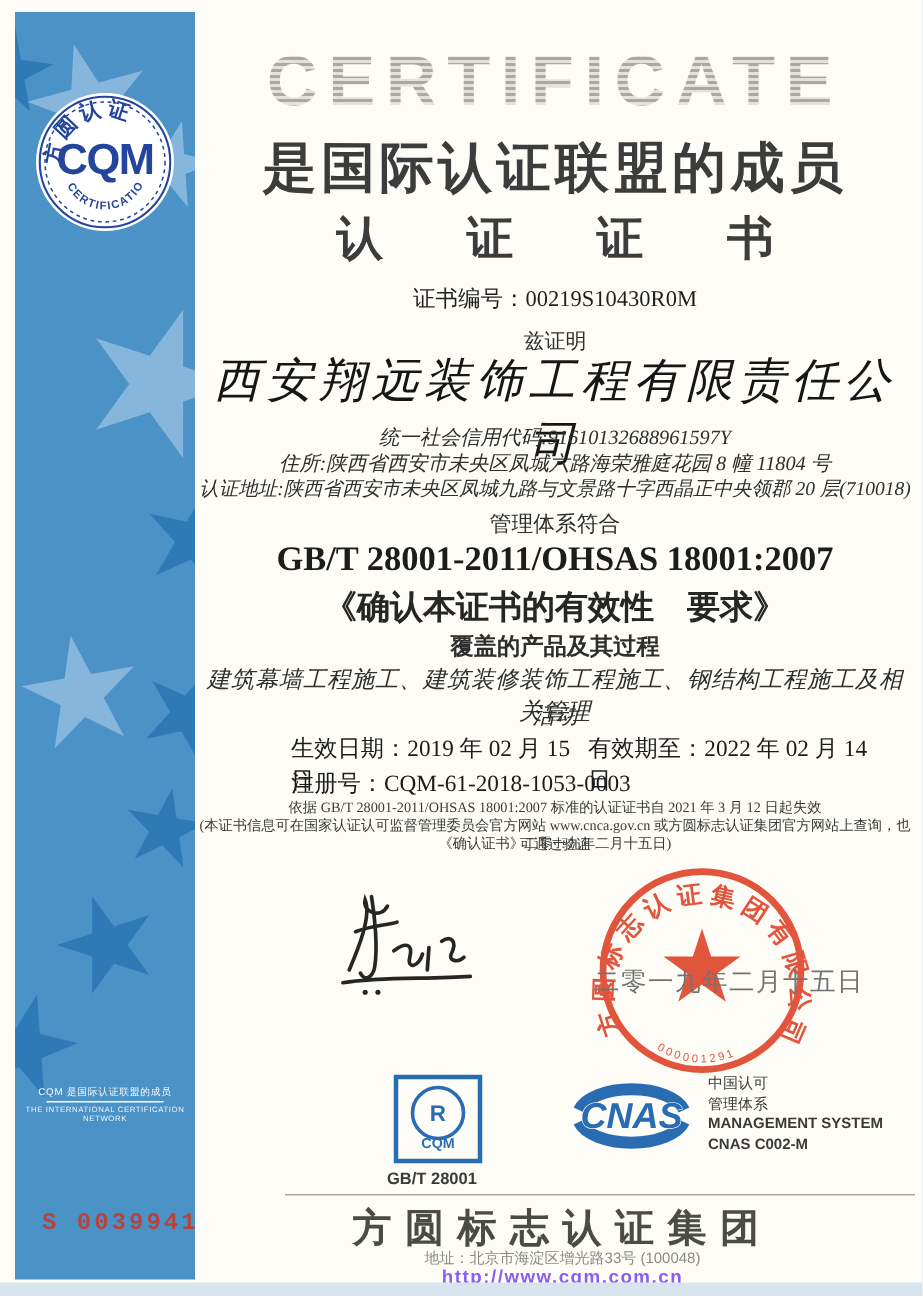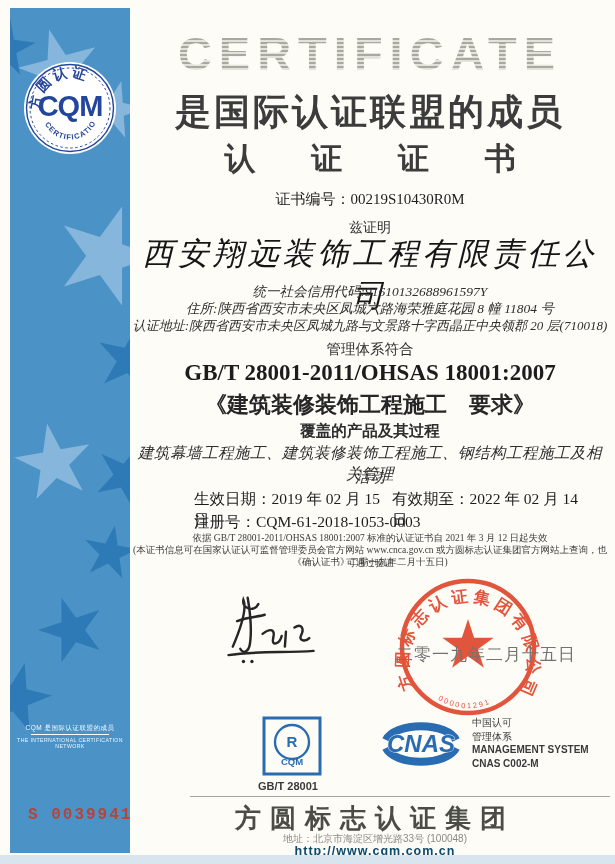--- a/index.html
+++ b/index.html
@@ -58,21 +58,21 @@
   .cnas{left:378px;top:718px;}
   .cnastext{left:472px;top:716px;font-family:"Liberation Sans",sans-serif;font-size:10px;
             color:#3a3a3a;line-height:13.5px;text-align:left;}
   .cnastext .b{font-weight:bold;}
   .rule{left:190px;top:796px;width:420px;height:1px;background:#a6a6a0;}
   .footorg{left:140px;top:801px;width:470px;text-align:center;font-size:26px;font-weight:bold;
            letter-spacing:9px;color:#4c4c46;}
   .footaddr{left:140px;top:832px;width:470px;text-align:center;font-family:"Liberation Sans",sans-serif;
             font-size:10px;color:#8a8a84;}
   .footurl{left:140px;top:844px;width:470px;text-align:center;font-family:"Liberation Sans",sans-serif;
-           font-size:12.5px;font-weight:bold;letter-spacing:1px;color:#0c4a6e;}
+           font-size:12.5px;font-weight:bold;letter-spacing:1px;color:#8b5cf6;}
   .bstrip{left:0;bottom:0;width:615px;height:9px;background:#d9e5ee;}
 </style>
 </head>
 <body>
 
 <div class="stage">
 
   <div class="abs band">
     <svg width="120" height="845" viewBox="0 0 120 845">
       <defs>
@@ -121,21 +121,21 @@
     <div class="c title1">是国际认证联盟的成员</div>
     <div class="c title2">认 证 证 书</div>
     <div class="c certno">证书编号：00219S10430R0M</div>
     <div class="c hereby">兹证明</div>
     <div class="c company">西安翔远装饰工程有限责任公司</div>
     <div class="c code kai">统一社会信用代码:91610132688961597Y</div>
     <div class="c addr1 kai">住所:陕西省西安市未央区凤城六路海荣雅庭花园 8 幢 11804 号</div>
     <div class="c addr2 kai">认证地址:陕西省西安市未央区凤城九路与文景路十字西晶正中央领郡 20 层(710018)</div>
     <div class="c conform">管理体系符合</div>
     <div class="c stdcode">GB/T 28001-2011/OHSAS 18001:2007</div>
-    <div class="c stdname">《建筑装修装饰工程施工　要求》</div>
+    <div class="c stdname">《确认本证书的有效性　要求》</div>
     <div class="c scope1 kai">建筑幕墙工程施工、建筑装修装饰工程施工、钢结构工程施工及相关管理</div>
     <div class="c scopelabel">覆盖的产品及其过程</div>
     <div class="c scope2 kai">活动</div>
     <div class="abs dates">
       <span>生效日期：2019 年 02 月 15 日</span>
       <span>有效期至：2022 年 02 月 14 日</span>
     </div>
     <div class="abs reg">注册号：CQM-61-2018-1053-0003</div>
     <div class="c note1">依据 GB/T 28001-2011/OHSAS 18001:2007 标准的认证证书自 2021 年 3 月 12 日起失效</div>
     <div class="c note2">(本证书信息可在国家认证认可监督管理委员会官方网站 www.cnca.gov.cn 或方圆标志认证集团官方网站上查询，也可通过验证</div>

